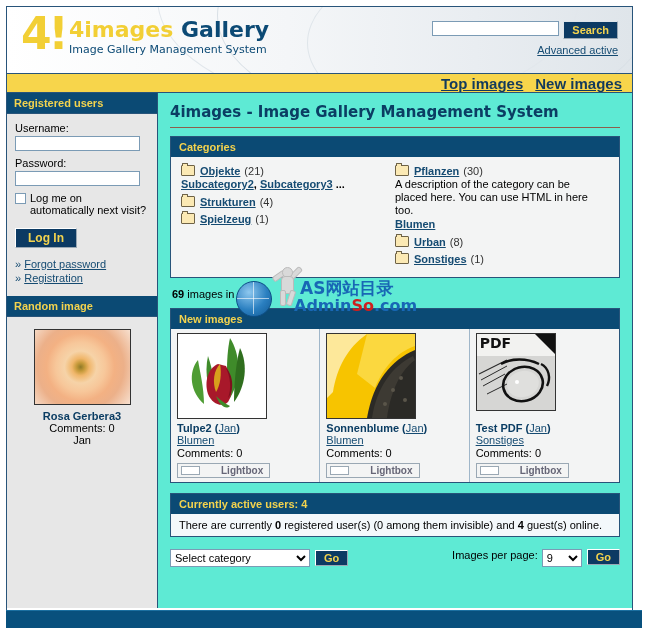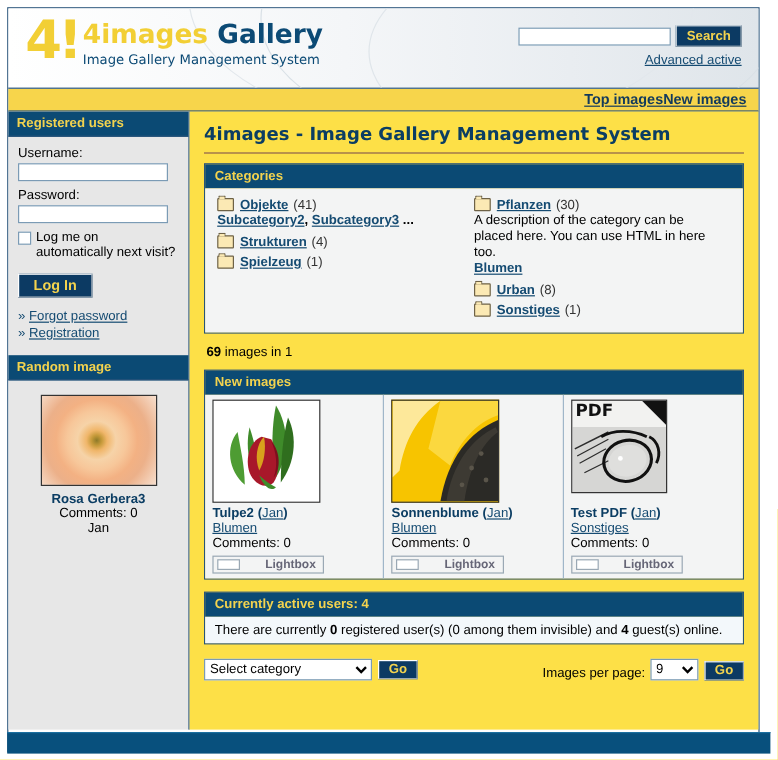--- a/index.html
+++ b/index.html
@@ -41,46 +41,46 @@
     font-weight:bold;color:#f2cf35;font-family:"DejaVu Sans",sans-serif;
     letter-spacing:-3px;
   }
   #logotext{padding-top:4px;}
   #logotitle{font-size:22px;font-weight:bold;line-height:22px;font-family:"DejaVu Sans",sans-serif;}
   #logotitle .y{color:#f2cf35;}
   #logotitle .b{color:#0c4a75;}
   #logosub{font-size:11px;font-weight:normal;color:#0c4a75;margin-top:2px;font-family:"DejaVu Sans",sans-serif;}
 
   #searchbox{position:absolute;right:14px;top:14px;text-align:right;}
-  #searchrow{display:flex;align-items:center;justify-content:flex-end;}
+  #searchrow{display:flex;justify-content:flex-end;}
   #searchinput{
     width:127px;height:15px;border:1px solid #7b9bb5;background:#fff;
     font-family:"Liberation Sans",sans-serif;font-size:11px;padding:0 2px;box-sizing:border-box;
   }
   #searchbtn{
     margin-left:4px;height:18px;padding:0 8px;background:#0c3a63;color:#f3d34e;
     border:1px solid #9aa8b4;border-top-color:#dfe5ea;border-left-color:#dfe5ea;
     font-weight:bold;font-size:11px;font-family:"Liberation Sans",sans-serif;cursor:pointer;
   }
   #advsearch{margin-top:5px;font-size:11px;}
 
   
   #navbar{
     height:18px;background:#f7d54b;border-bottom:1px solid #28547a;
     display:flex;align-items:center;justify-content:flex-end;padding-right:10px;
   }
-  #navbar a{color:#123a5c;font-weight:bold;font-size:12px;}
+  #navbar a{color:#123a5c;font-weight:bold;font-size:15px;margin-left:12px;}
 
   
   #body{display:flex;height:515px;}
   #sidebar{
     width:151px;background:#e7e7e7;border-right:1px solid #28547a;
     box-sizing:border-box;
   }
-  #content{flex:1;background:#fde047;padding:10px 12px 0 12px;box-sizing:border-box;position:relative;}
+  #content{flex:1;background:#5eead4;padding:10px 12px 0 12px;box-sizing:border-box;position:relative;}
 
   
   .boxhead{
     background:#0b4a74;color:#f3d34e;font-weight:bold;font-size:11px;
     padding:4px 7px;border-bottom:1px solid #28547a;
   }
   .boxbody{padding:8px 8px 10px 8px;}
   .lbl{font-size:11px;margin-bottom:2px;}
   .txtfield{
     width:125px;height:15px;border:1px solid #7b9bb5;background:#fff;
@@ -306,21 +306,21 @@
       <div class="panel">
         <div class="panelhead">Categories</div>
         <div class="panelbody">
           <div id="cats">
 
             <div class="catcol">
               <div class="catitem">
                 <div class="catrow">
                   <span class="folder"></span>
                   <a class="catname" href="#">Objekte</a>
-                  <span class="catcount">(41)</span>
+                  <span class="catcount">(21)</span>
                 </div>
                 <div class="catsubs">
                   <a href="#">Subcategory2</a>, <a href="#">Subcategory3</a> <span>...</span>
                 </div>
               </div>
 
               <div class="catitem" style="margin-top:6px;">
                 <div class="catrow">
                   <span class="folder"></span>
                   <a class="catname" href="#">Strukturen</a>
@@ -487,28 +487,43 @@
         </div>
       </div>
 
       <div id="ctrlrow">
         <div style="display:flex;align-items:center;">
           <select id="catselect">
             <option>Select category</option>
           </select>
           <button class="gobtn">Go</button>
         </div>
-        <div style="display:flex;align-items:flex-end;">
+        <div style="display:flex;align-items:flex-start;">
           <span class="ipplabel">Images per page:</span>
           <select id="ippselect">
             <option>9</option>
           </select>
           <button class="gobtn">Go</button>
         </div>
       </div>
 
+      <div id="watermark" style="top:172px;left:78px;">
+        <div id="wm-globe"></div>
+        <div id="wm-man">
+          <span class="arm1"></span>
+          <span class="arm2"></span>
+          <span class="head"></span>
+          <span class="body"></span>
+          <span class="leg1"></span>
+          <span class="leg2"></span>
+        </div>
+        <div id="wm-l1">AS网站目录</div>
+        <div id="wm-l2">
+          <span class="d">Admin</span><span class="r">So</span><span class="d">.com</span>
+        </div>
+      </div>
 
     </div>
   </div>
 
 </div>
 
 <div id="footerbar"></div>
 
 </body></html>

